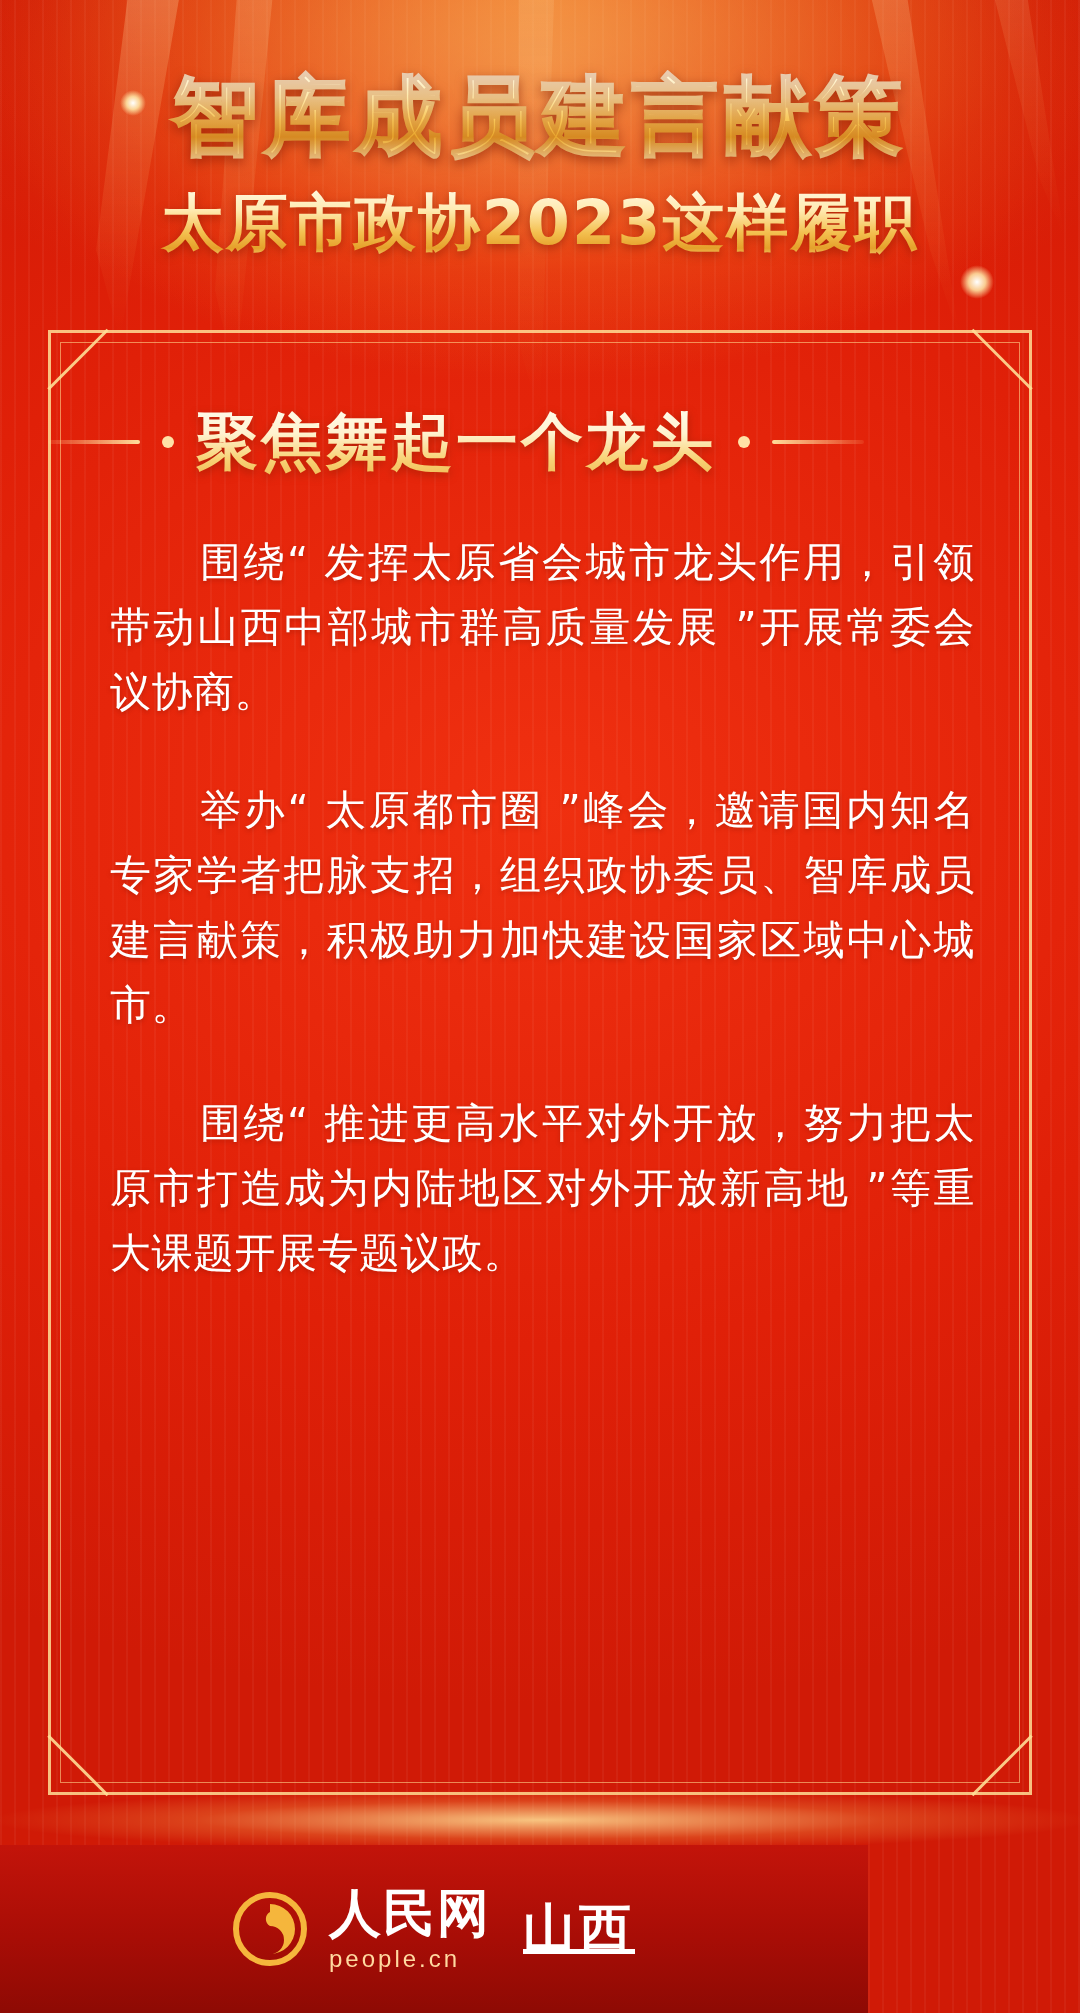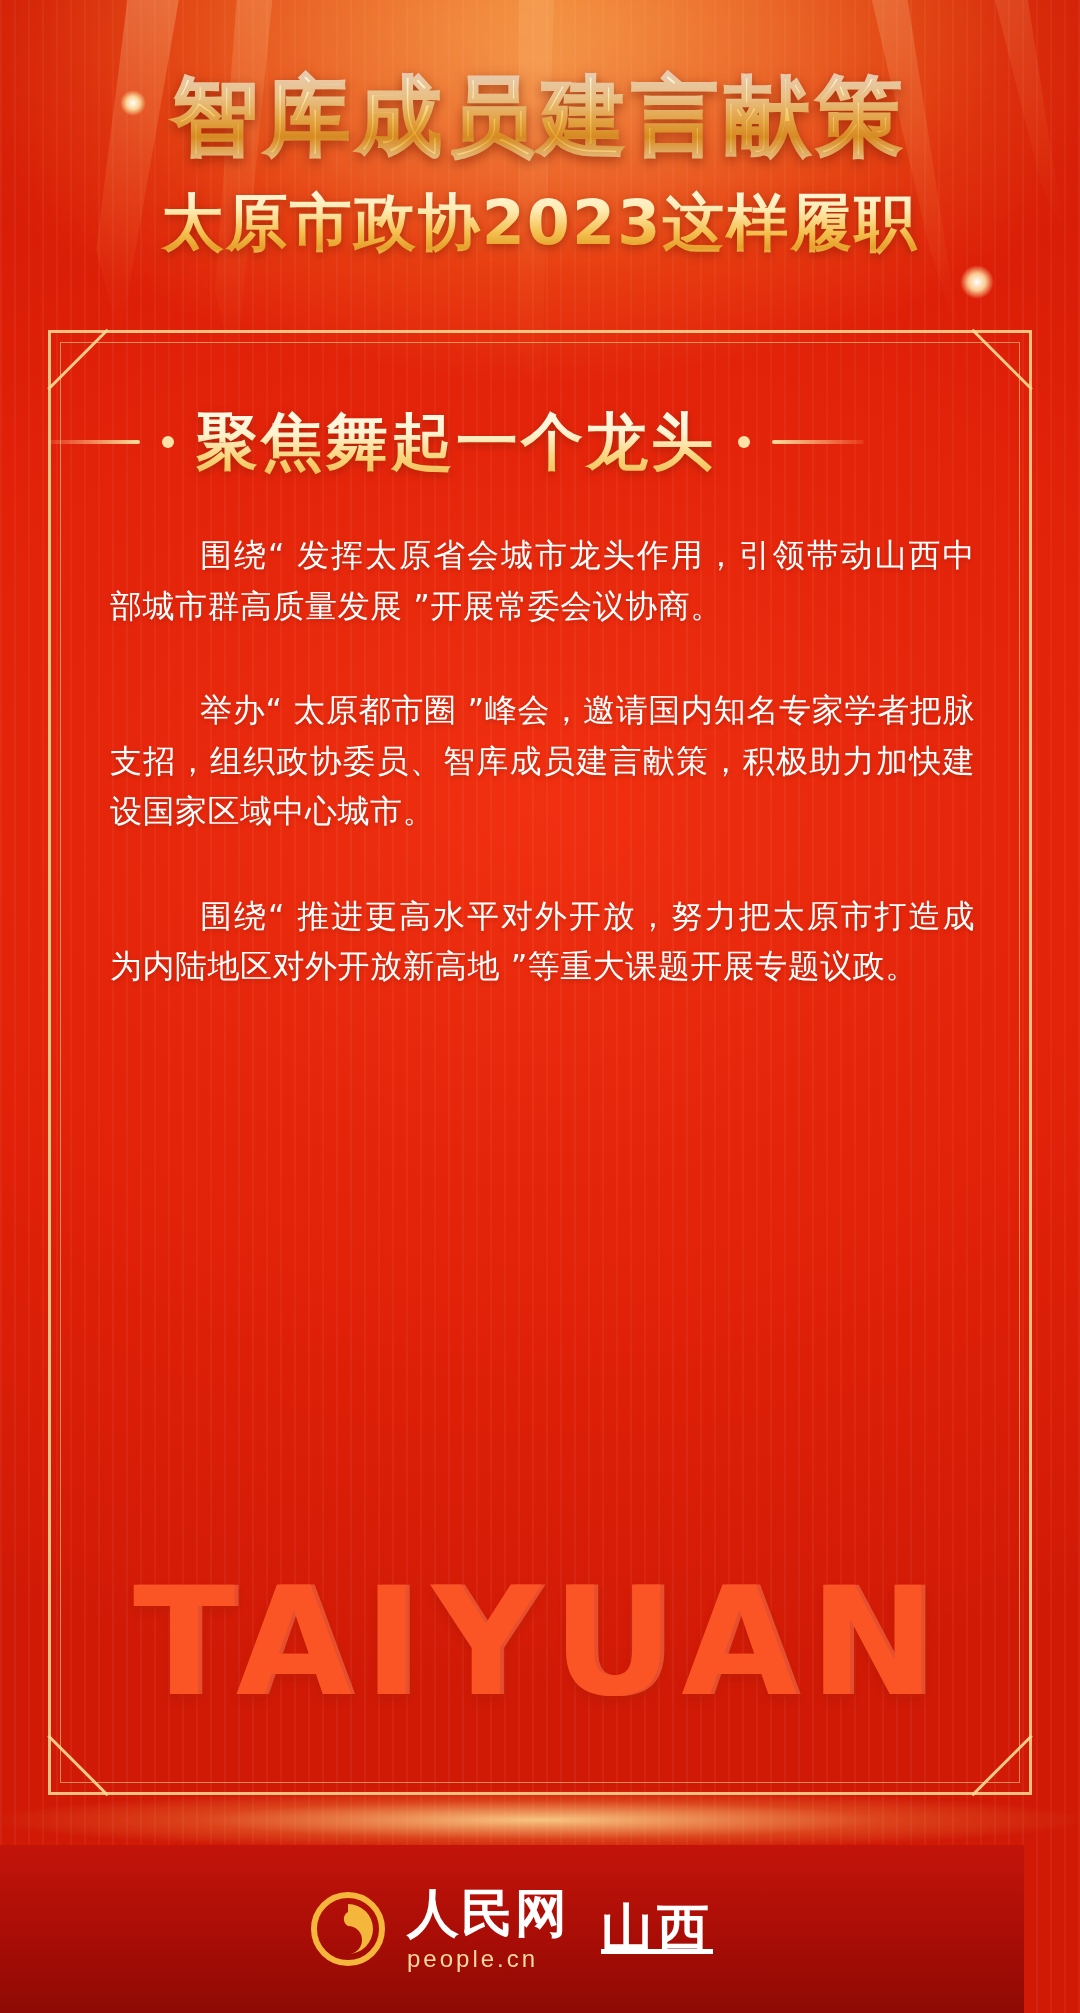--- a/index.html
+++ b/index.html
@@ -176,21 +176,21 @@
   
   .body {
     position: absolute;
     left: 110px;
     top: 530px;
     width: 865px;
     color: #ffffff;
   }
   .para {
     font-family: "DejaVu Sans", sans-serif;
-    font-size: 32px;
+    font-size: 41px;
     line-height: 1.58;
     text-indent: 90px;
     margin: 0 0 54px 0;
     text-align: justify;
     text-justify: inter-ideograph;
     letter-spacing: 0.5px;
     text-shadow: 0 2px 4px rgba(120,20,0,0.35);
   }
 
   
@@ -220,21 +220,21 @@
     top: 1790px;
     width: 1080px;
     height: 60px;
     background: radial-gradient(ellipse at 50% 50%, rgba(255,226,150,0.85) 0%, rgba(255,190,90,0.25) 45%, rgba(255,170,60,0) 72%);
     pointer-events: none;
   }
   .footer {
     position: absolute;
     left: 0;
     bottom: 0;
-    width: 1024px;
+    width: 868px;
     height: 168px;
     background: linear-gradient(180deg, #c3140a 0%, #a80d06 55%, #8e0a04 100%);
     display: flex;
     align-items: center;
     justify-content: center;
     gap: 22px;
   }
   .logo-mark {
     position: relative;
     width: 74px;
@@ -318,21 +318,20 @@
       <span class="dash right"></span>
     </div>
   </div>
 
   <div class="body">
     <p class="para">围绕“ 发挥太原省会城市龙头作用，引领带动山西中部城市群高质量发展 ”开展常委会议协商。</p>
     <p class="para">举办“ 太原都市圈 ”峰会，邀请国内知名专家学者把脉支招，组织政协委员、智库成员建言献策，积极助力加快建设国家区域中心城市。</p>
     <p class="para">围绕“ 推进更高水平对外开放，努力把太原市打造成为内陆地区对外开放新高地 ”等重大课题开展专题议政。</p>
   </div>
 
-  <div class="watermark">TAIYUAN</div>
 
   <div class="bottom-glow"></div>
 
   <div class="footer">
     <span class="logo-mark">
       <svg width="74" height="74" viewBox="0 0 74 74">
         <circle cx="37" cy="37" r="34" fill="none" stroke="#f5b63c" stroke-width="6"></circle>
         <path d="M37 12 A25 25 0 0 1 37 62 A14 14 0 0 0 37 34 A8 8 0 0 1 37 20 Z" fill="#f5b63c"></path>
       </svg>
     </span>

